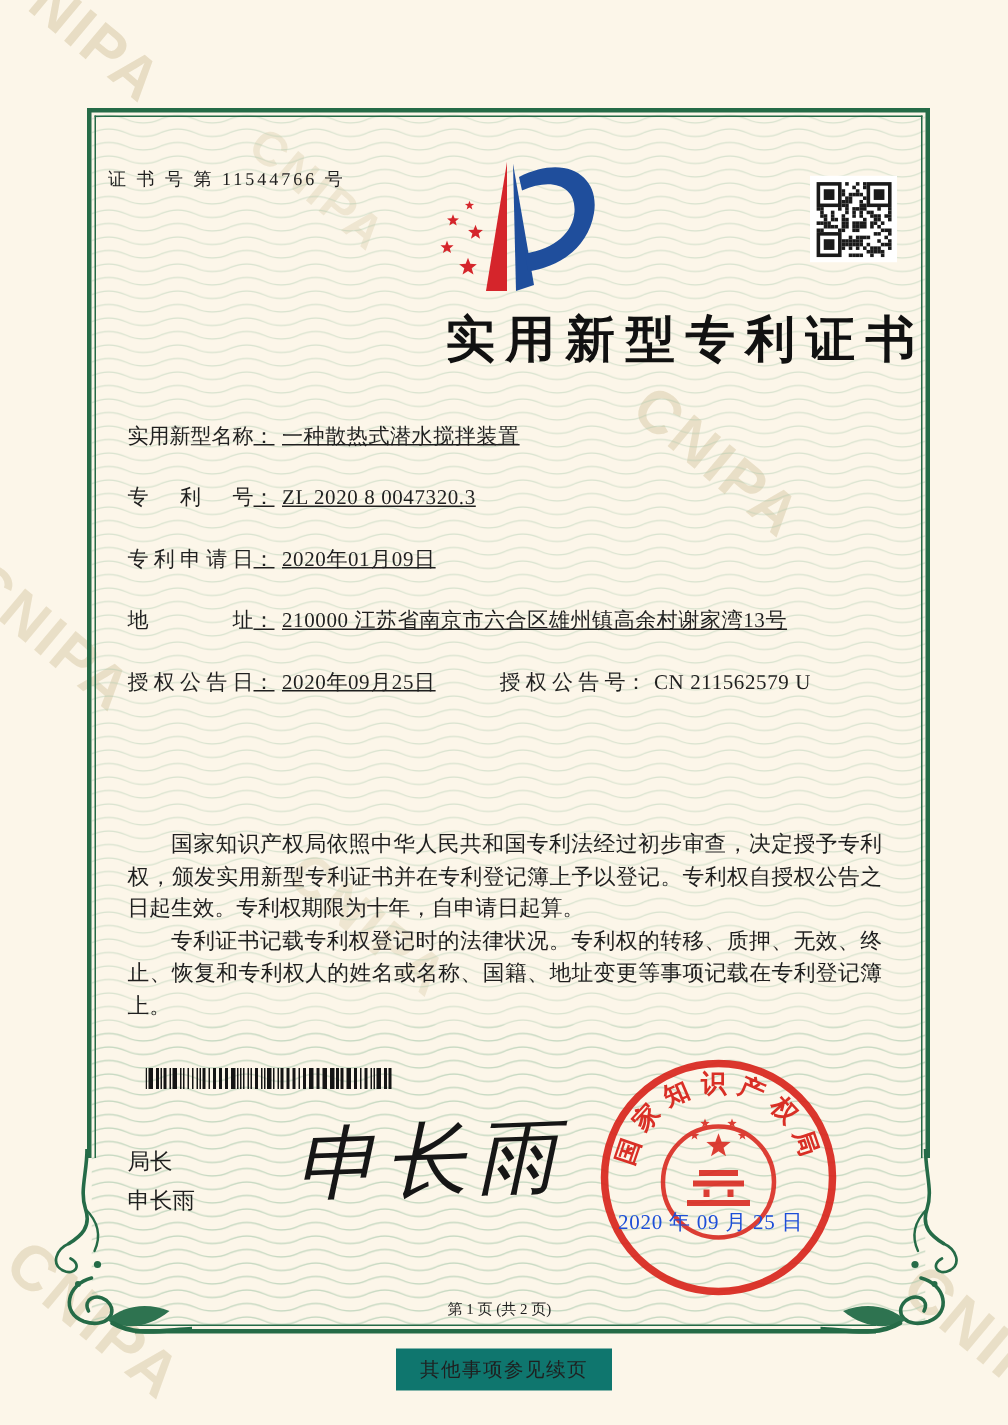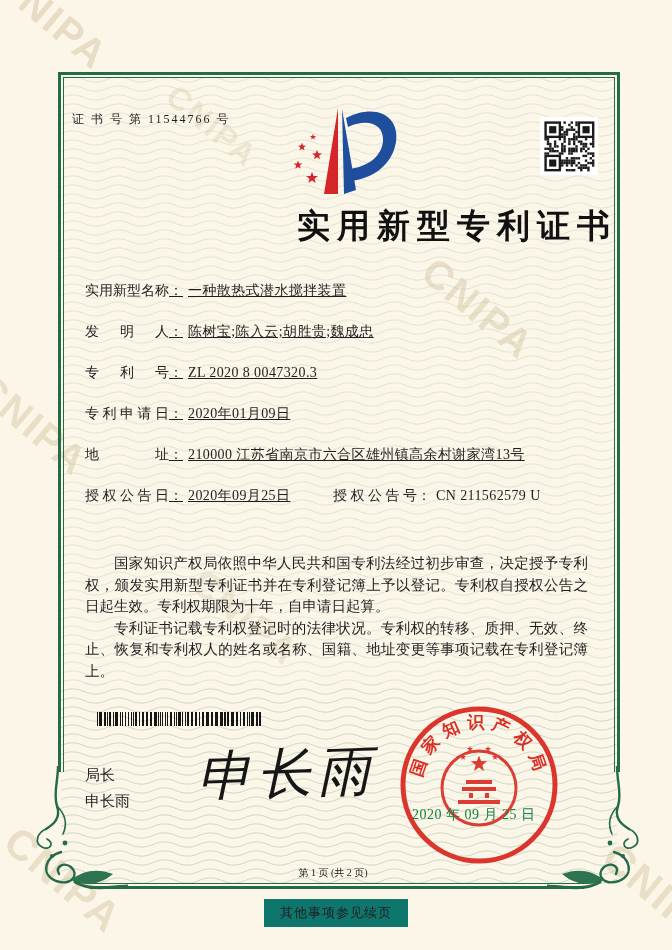--- a/index.html
+++ b/index.html
@@ -39,21 +39,21 @@
   .paras p{margin:0;font-size:14.5px;line-height:21.5px;text-indent:2em;text-align:justify;}
 
   .barcode{position:absolute;left:97px;top:712px;z-index:2;}
   .signer{position:absolute;left:85px;top:762px;font-size:15px;line-height:26px;z-index:2;}
   .autograph{position:absolute;left:192px;top:738px;width:190px;text-align:center;font-size:54px;
       font-style:italic;letter-spacing:6px;color:#161616;transform:rotate(-2deg);z-index:2;}
 
   .seal{position:absolute;left:394px;top:700px;width:170px;height:170px;z-index:3;}
   .sealtxt{font-size:17px;font-weight:bold;letter-spacing:6.5px;fill:#d8251c;}
   .seal-date{position:absolute;left:412px;top:806px;width:150px;font-size:14px;letter-spacing:.5px;
-      color:#15803d;z-index:4;white-space:nowrap;}
+      color:#1d4ed8;z-index:4;white-space:nowrap;}
 
   .pageinfo{position:absolute;left:54px;top:866px;width:558px;text-align:center;font-size:10px;z-index:2;}
   .chip{position:absolute;left:0;right:0;top:899px;margin:0 auto;width:fit-content;background:#0f766e;
       padding:5px 16px;font-size:13px;letter-spacing:1px;z-index:2;}
   .defs-hidden{position:absolute;width:0;height:0;overflow:hidden;}
 </style>
 </head>
 <body>
 
 <div class="page">
@@ -273,23 +273,20 @@
       </g>
   </svg>
 
   <h1 class="title">实用新型专利证书</h1>
 
   <div class="fields">
     <div class="frow">
       <span class="jl">实用新型名称</span><span>：</span><span class="fvalue">一种散热式潜水搅拌装置</span>
     </div>
     <div class="frow">
-      <span class="jl">发明人</span><span>：</span><span class="fvalue">陈树宝;陈入云;胡胜贵;魏成忠</span>
-    </div>
-    <div class="frow">
       <span class="jl">专利号</span><span>：</span><span class="fvalue">ZL 2020 8 0047320.3</span>
     </div>
     <div class="frow">
       <span class="jl">专利申请日</span><span>：</span><span class="fvalue">2020年01月09日</span>
     </div>
     <div class="frow">
       <span class="jl">地址</span><span>：</span><span class="fvalue">210000 江苏省南京市六合区雄州镇高余村谢家湾13号</span>
     </div>
     <div class="frow">
       <span class="jl">授权公告日</span><span>：</span><span class="fvalue">2020年09月25日</span>

